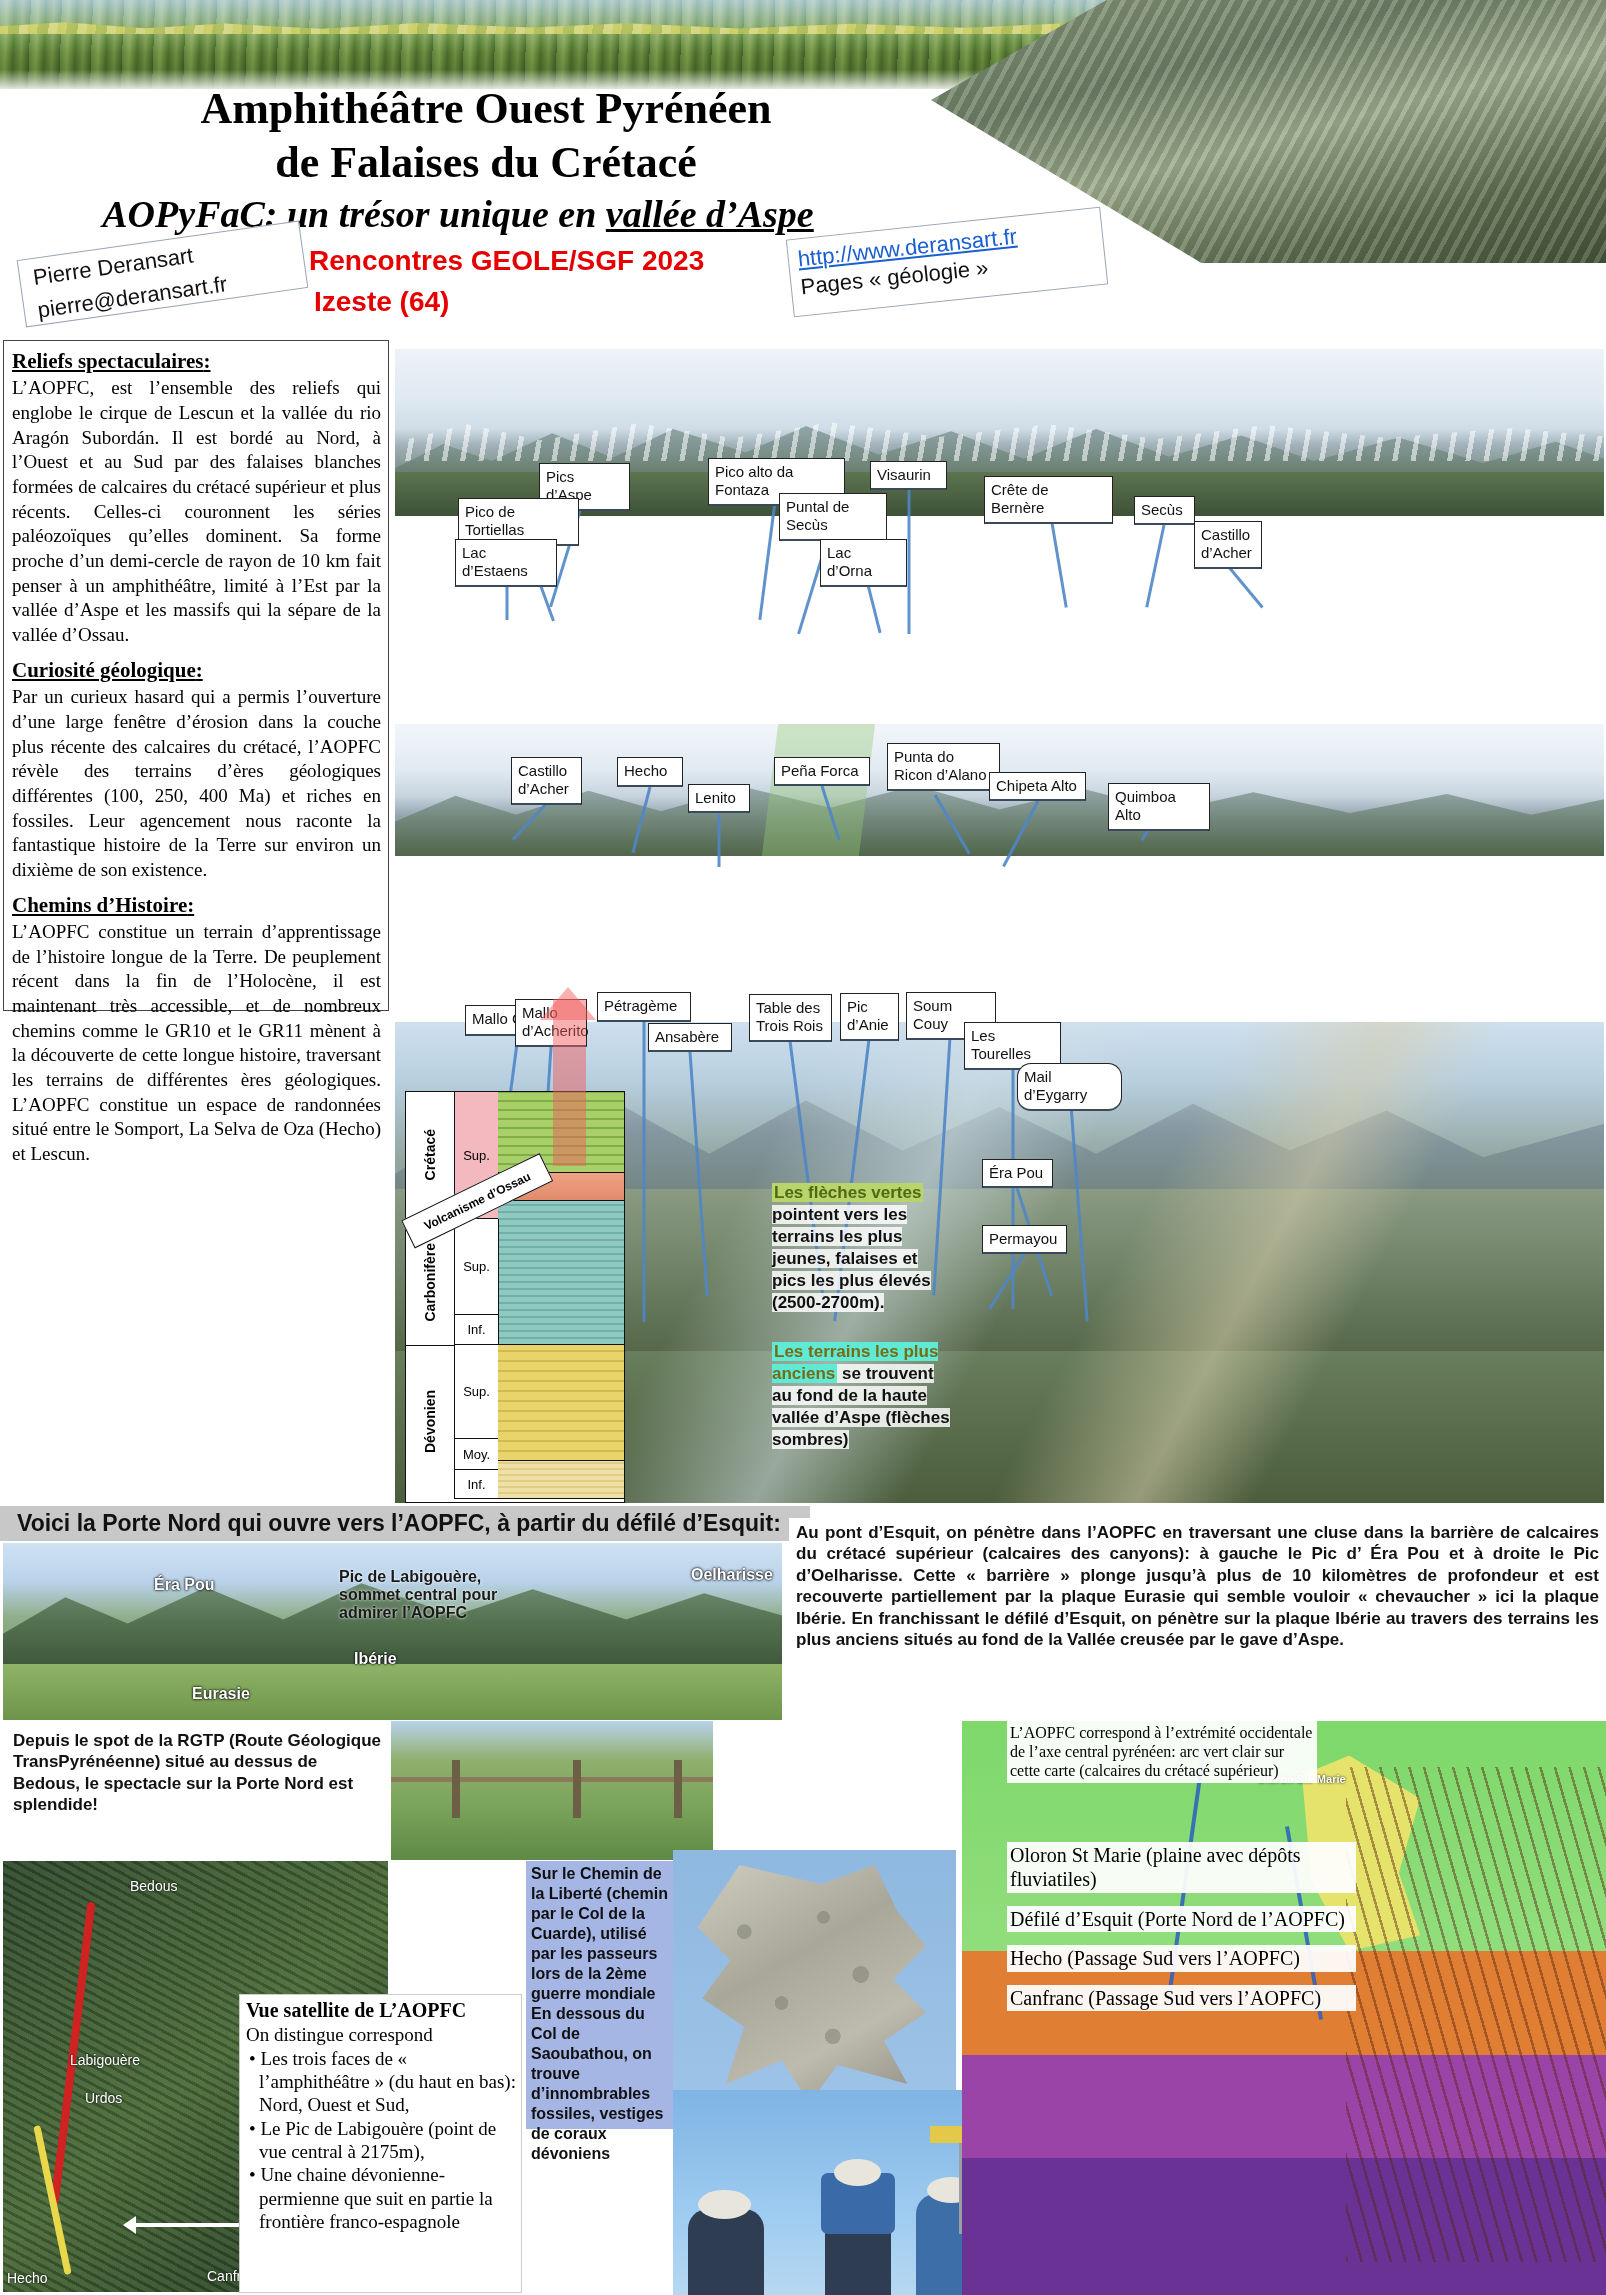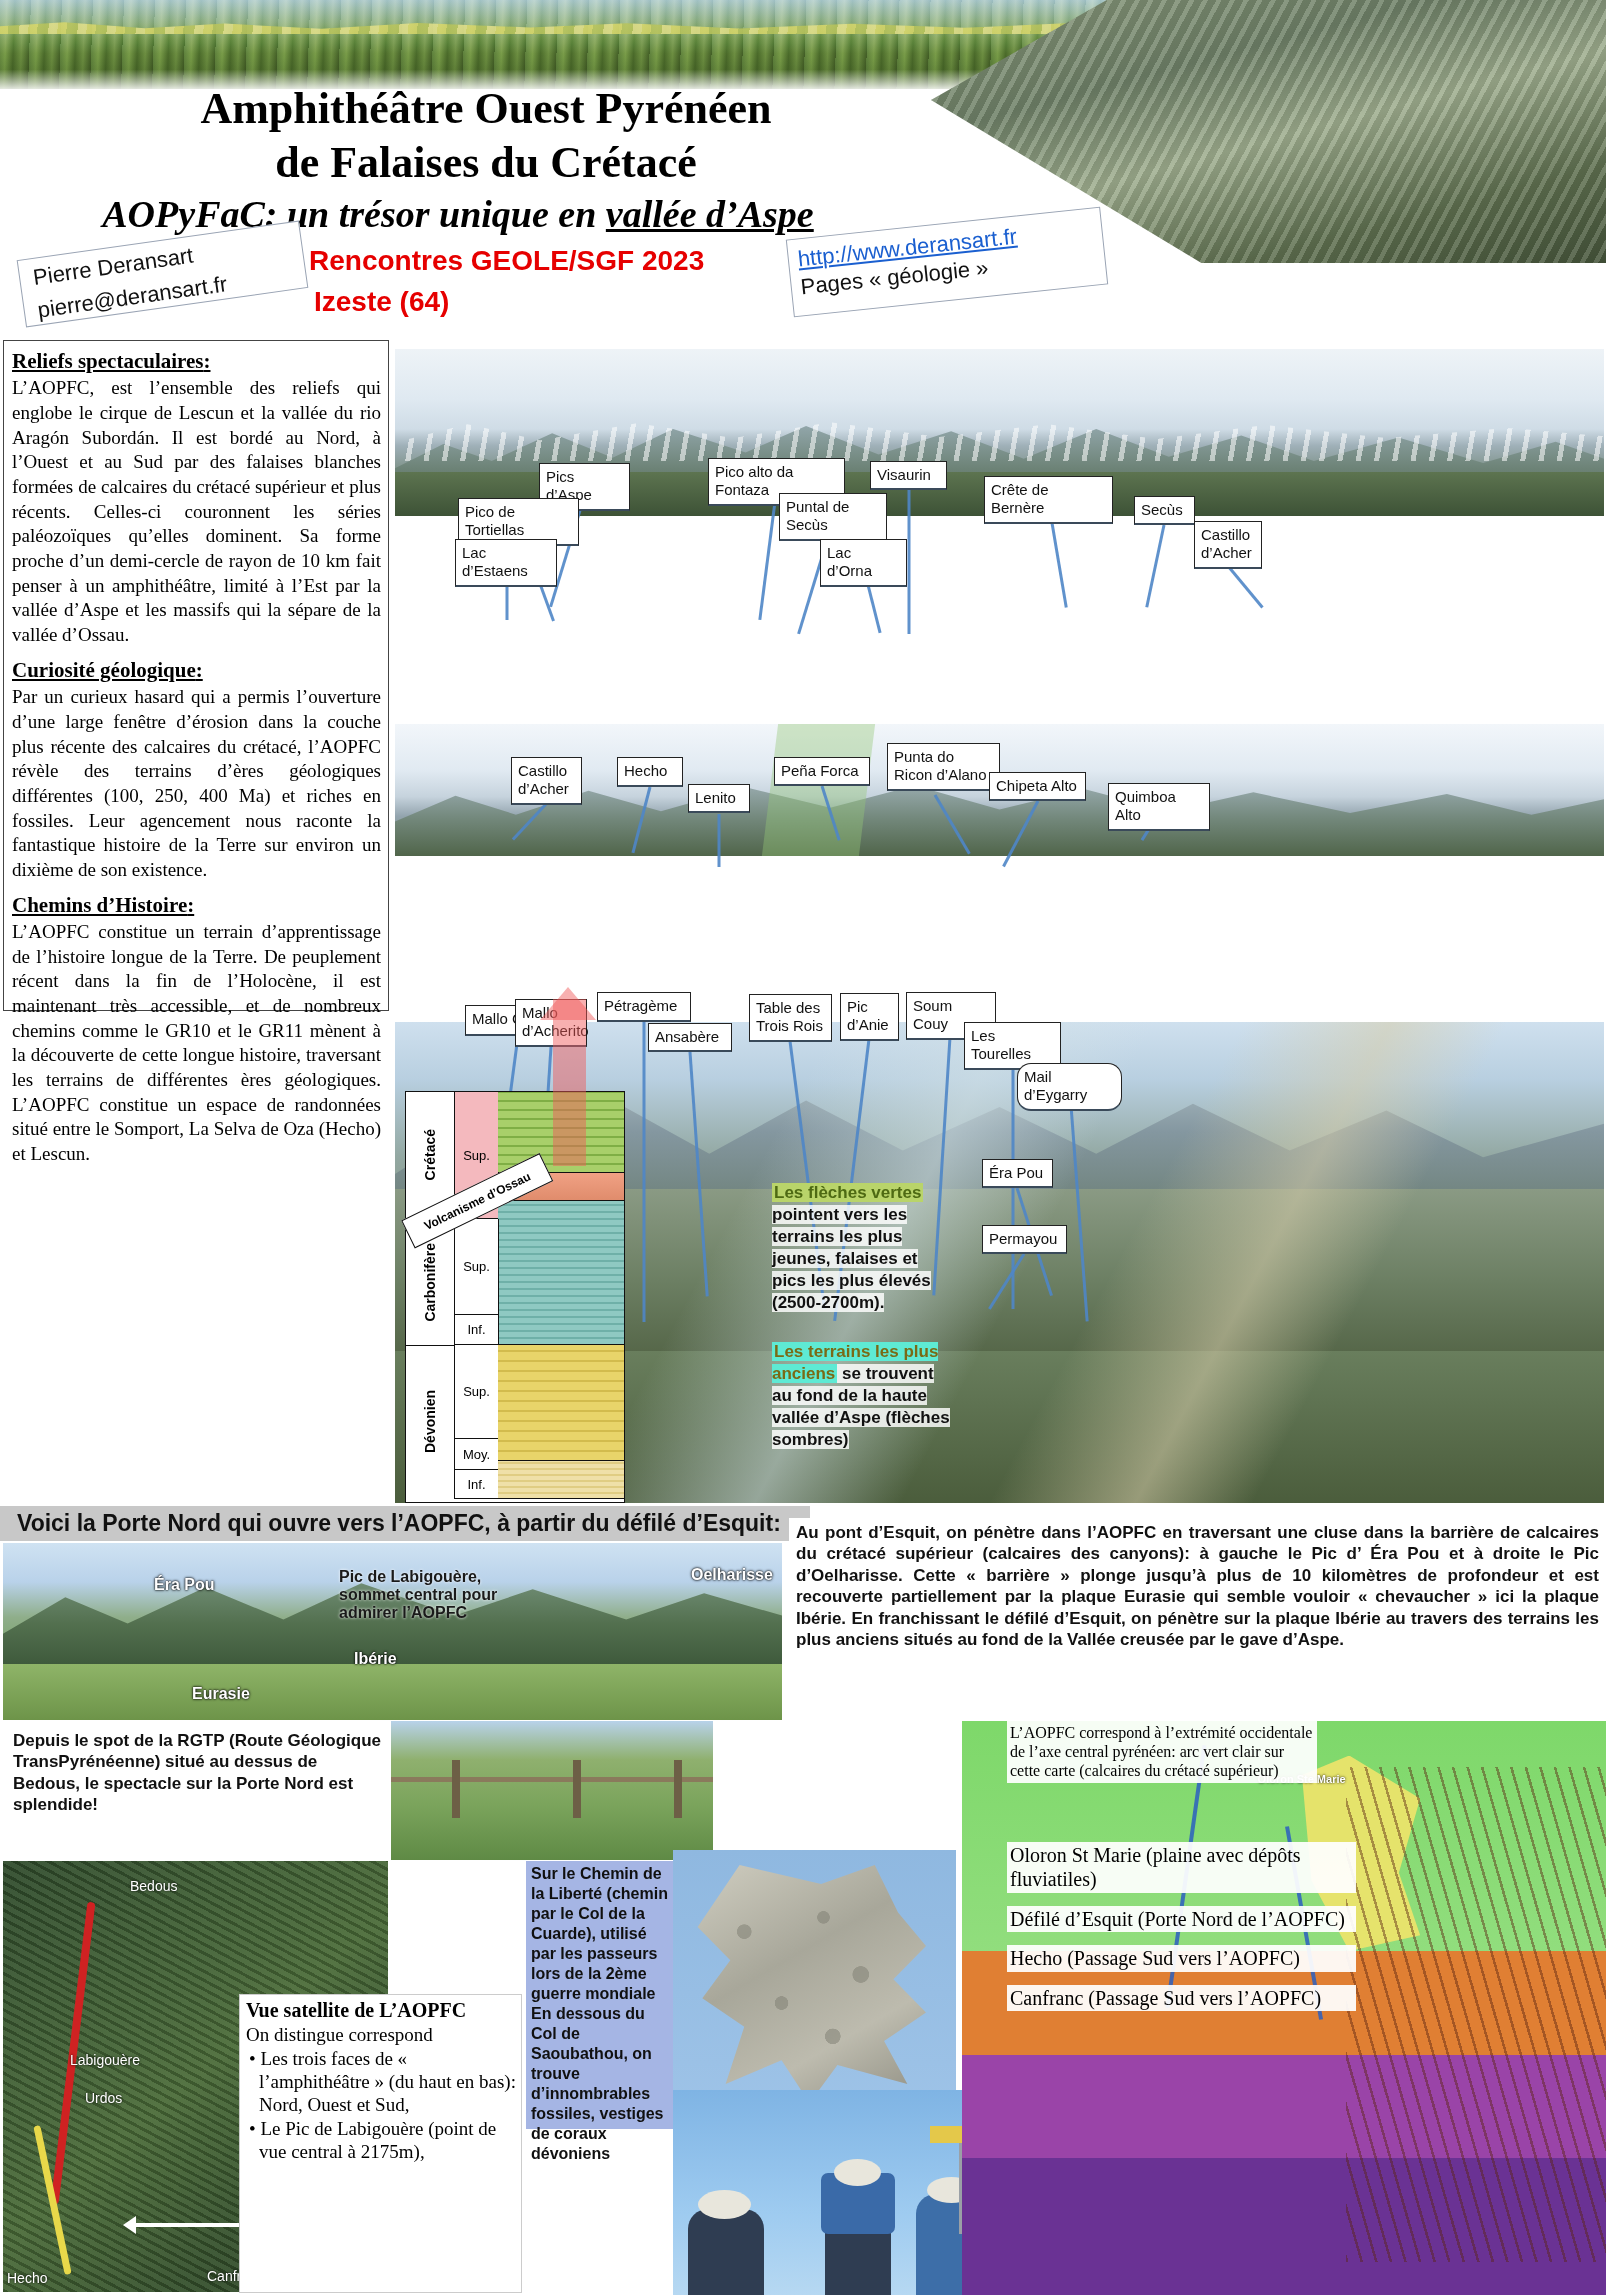--- a/index.html
+++ b/index.html
@@ -406,20 +406,21 @@
   <div class="sat-lab" style="left:82px;top:229px">Urdos</div>
   <div class="sat-lab" style="left:4px;top:409px">Hecho</div>
   <div class="sat-lab" style="left:204px;top:407px">Canfranc</div>
 </div>
 <div id="sat-text" class="abs">
   <h4>Vue satellite de L’AOPFC</h4>
   <div>On distingue correspond</div>
   <ul id="sat-bullets">
       <li>• Les trois faces de « l’amphithéâtre » (du haut en bas): Nord, Ouest et Sud,</li>
       <li>• Le Pic de Labigouère (point de vue central à 2175m),</li>
+      <li>• Une chaine dévonienne-permienne que suit en partie la frontière franco-espagnole</li>
     </ul>
 </div>
 
 <div id="liberte" class="abs">Sur le Chemin de la Liberté (chemin par le Col de la Cuarde), utilisé par les passeurs lors de la 2ème guerre mondiale En dessous du Col de Saoubathou, on trouve d’innombrables fossiles, vestiges de coraux dévoniens</div>
 <div id="fossil-photo" class="abs">
     <div class="rock"></div>
   </div>
 <div id="hikers" class="abs">
   <div class="pers" style="left:15px;width:76px;height:86px"></div>
   <div class="hat" style="left:25px;bottom:76px;width:53px;height:29px"></div>

